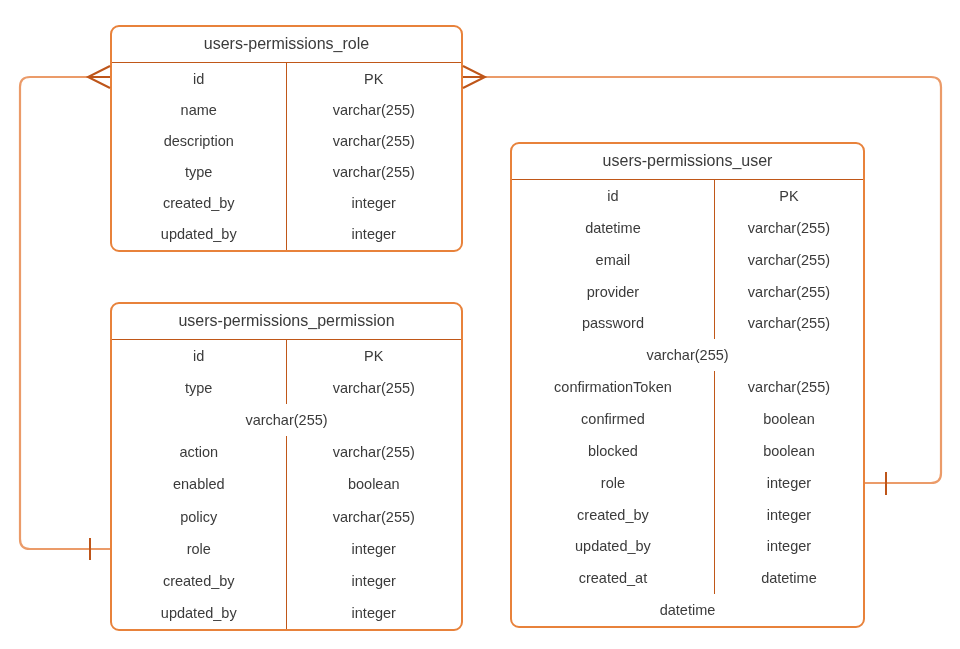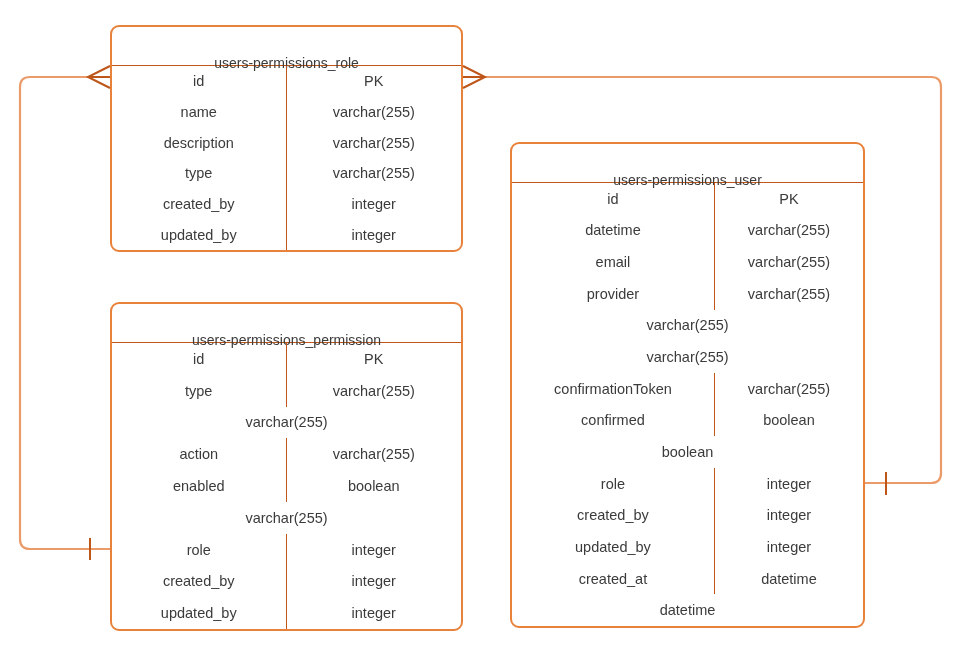--- a/index.html
+++ b/index.html
@@ -40,27 +40,26 @@
     background: #ffffff;
     border: 2px solid var(--c-border, #e8823b);
     border-radius: 9px;
     display: flex;
     flex-direction: column;
     z-index: 2;
     overflow: hidden;
   }
   .entity-title {
     box-sizing: border-box;
-    height: 20px;
+    height: 36px;
     line-height: 34px;
     text-align: center;
-    font-size: 14px;
+    font-size: 16px;
     border-bottom: 1.5px solid var(--c-divider, #c05718);
     flex: 0 0 auto;
-    margin-top: 19px;
   }
   .entity-body {
     display: flex;
     flex-direction: column;
     flex: 1 1 auto;
   }
   .entity-row {
     flex: 1 1 auto;
     display: flex;
     align-items: stretch;
@@ -143,20 +142,21 @@
         </div>
         <div class="entity-row">
           <div class="cell name">action</div>
           <div class="cell type">varchar(255)</div>
         </div>
         <div class="entity-row">
           <div class="cell name">enabled</div>
           <div class="cell type">boolean</div>
         </div>
         <div class="entity-row">
+          <div class="cell name">policy</div>
           <div class="cell type">varchar(255)</div>
         </div>
         <div class="entity-row">
           <div class="cell name">role</div>
           <div class="cell type">integer</div>
         </div>
         <div class="entity-row">
           <div class="cell name">created_by</div>
           <div class="cell type">integer</div>
         </div>
@@ -180,34 +180,36 @@
         </div>
         <div class="entity-row">
           <div class="cell name">email</div>
           <div class="cell type">varchar(255)</div>
         </div>
         <div class="entity-row">
           <div class="cell name">provider</div>
           <div class="cell type">varchar(255)</div>
         </div>
         <div class="entity-row">
+          <div class="cell name">password</div>
           <div class="cell type">varchar(255)</div>
         </div>
         <div class="entity-row">
           <div class="cell type">varchar(255)</div>
         </div>
         <div class="entity-row">
           <div class="cell name">confirmationToken</div>
           <div class="cell type">varchar(255)</div>
         </div>
         <div class="entity-row">
           <div class="cell name">confirmed</div>
           <div class="cell type">boolean</div>
         </div>
         <div class="entity-row">
+          <div class="cell name">blocked</div>
           <div class="cell type">boolean</div>
         </div>
         <div class="entity-row">
           <div class="cell name">role</div>
           <div class="cell type">integer</div>
         </div>
         <div class="entity-row">
           <div class="cell name">created_by</div>
           <div class="cell type">integer</div>
         </div>

